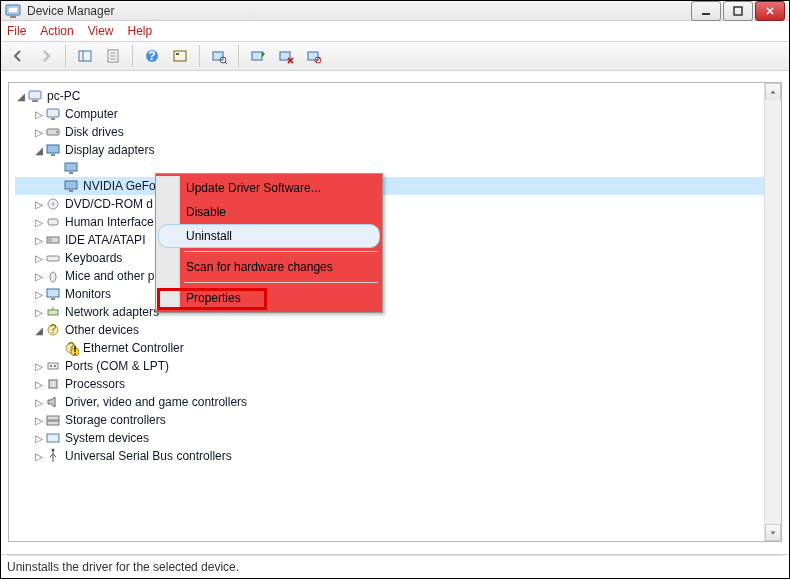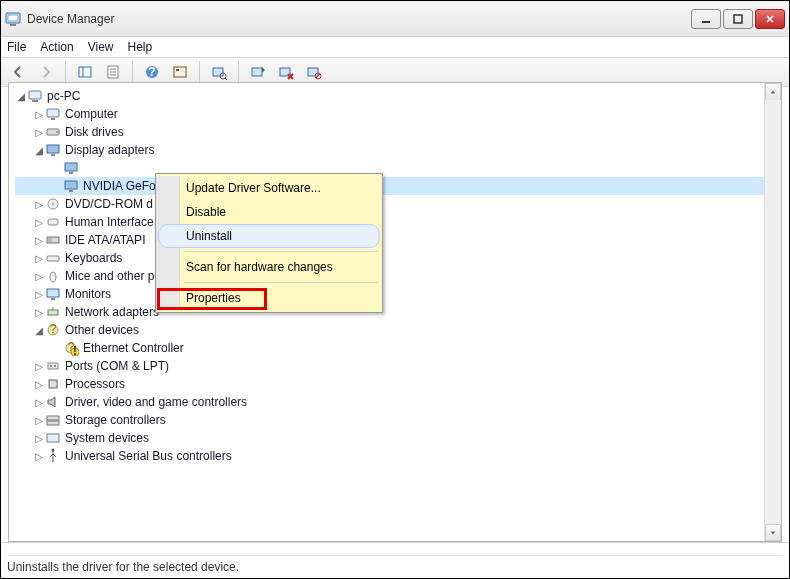--- a/index.html
+++ b/index.html
@@ -1,57 +1,57 @@
 <!DOCTYPE html>
 <html><head>
 <meta charset="utf-8">
 <style>
 * { box-sizing: border-box; margin: 0; padding: 0; font-family: "Segoe UI", Tahoma, sans-serif; font-size: 12px; }
 body { background: #fff; width: 790px; height: 579px; border: 1px solid #000; overflow: hidden; position: relative; }
 
 
-.titlebar { height: 36px; background: linear-gradient(#f5f5f5, #e8e8e8); border-bottom: 1px solid #d0d0d0; display: flex; align-items: center; padding: 0 4px; }
+.titlebar { height: 20px; background: linear-gradient(#f5f5f5, #e8e8e8); border-bottom: 1px solid #d0d0d0; display: flex; align-items: center; padding: 0 4px; }
 .titlebar .icon { width: 16px; height: 16px; margin-right: 6px; }
 .titlebar .title { flex: 1; color: #333; }
 .winbtns { display: flex; gap: 2px; }
 .winbtn { width: 30px; height: 20px; border: 1px solid #888; border-radius: 3px; display: flex; align-items: center; justify-content: center; background: linear-gradient(#f7f7f7,#e5e5e5); }
 .winbtn.close { background: linear-gradient(#e57373,#c62828); border-color:#8a1f1f; color:#fff; }
 .winbtn svg { width: 10px; height: 10px; }
 
 
 .menubar { height: 20px; display: flex; align-items: center; padding: 0 6px; gap: 14px; }
-.menubar span { color: #0f172a; }
+.menubar span { color: #b91c1c; }
 
 
 .toolbar { height: 30px; border-top: 1px solid #d5d5d5; border-bottom: 1px solid #d5d5d5; background: linear-gradient(#fafafa,#ececec); display:flex; align-items:center; padding: 0 4px; gap:2px; }
 .tbtn { width: 26px; height: 24px; display:flex; align-items:center; justify-content:center; border:1px solid transparent; border-radius:2px; }
 .tsep { width:1px; height:22px; background:#ccc; margin:0 4px; }
 .tbtn svg { width:16px; height:16px; }
 
 
 .treewrap { position:absolute; top:81px; left:1px; right:1px; bottom:36px; border:1px solid #b7b7b7; margin:0 6px; background:#fff; overflow:hidden; }
 .tree { padding: 4px 6px; }
 .row { display:flex; align-items:center; height:18px; white-space:nowrap; }
 .exp { width:12px; color:#666; font-size:10px; text-align:center; }
 .ic { width:16px; height:16px; margin-right:4px; display:inline-flex; align-items:center; justify-content:center; }
 .ic svg { width:16px; height:16px; }
 .lbl { color:#0f172a; }
 .row.sel { background:#cde8ff; }
 
 
-.ctxmenu { position:absolute; left:154px; top:172px; width:228px; background:#fef9c3; border:1px solid #979797; box-shadow:2px 2px 3px rgba(0,0,0,.25); padding:2px; z-index:10; }
+.ctxmenu { position:absolute; left:154px; top:172px; width:228px; background:#ef4444; border:1px solid #979797; box-shadow:2px 2px 3px rgba(0,0,0,.25); padding:2px; z-index:10; }
 .ctxmenu .mi { height:24px; display:flex; align-items:center; padding:0 10px 0 28px; color:#000; }
 .ctxmenu .mi.hover { background:#e8f0fb; border:1px solid #aecff7; border-radius:10px; padding:0 9px 0 27px; }
 .ctxmenu .msep { height:1px; background:#d0d0d0; margin:3px 2px 3px 26px; }
 .ctxmenu .mgutter { position:absolute; left:0; top:2px; bottom:2px; width:24px; background:#e8e8e8; border-right:1px solid #d8d8d8; z-index:-1; }
 .redbox { border:3px solid #e00000; position:absolute; left:156px; top:287px; width:110px; height:22px; pointer-events:none; z-index:20; }
 .ctxmenu .mi.bold { font-weight:normal; }
 
 
-.status { position:absolute; left:0; right:0; bottom:0; height:36px; border-top:1px solid #d0d0d0; display:flex; align-items:flex-end; padding:0 6px 4px; color:#333; background:#fff; }
+.status { position:absolute; left:0; right:0; bottom:0; height:24px; border-top:1px solid #d0d0d0; display:flex; align-items:flex-end; padding:0 6px 4px; color:#333; background:#fff; }
 .status .bar { width:100%; border-top:1px solid #e2e2e2; padding-top:4px; }
 
 
 .sbar { position:absolute; right:0; top:0; bottom:0; width:17px; background:#f0f0f0; border-left:1px solid #ddd; }
 .sbar .sbtn { height:17px; display:flex; align-items:center; justify-content:center; background:linear-gradient(#f8f8f8,#e6e6e6); border:1px solid #ccc; }
 .sbar .up { border-bottom:none; }
 .sbar .dn { position:absolute; bottom:0; left:0; right:0; }
 </style>
 </head>
 <body>

